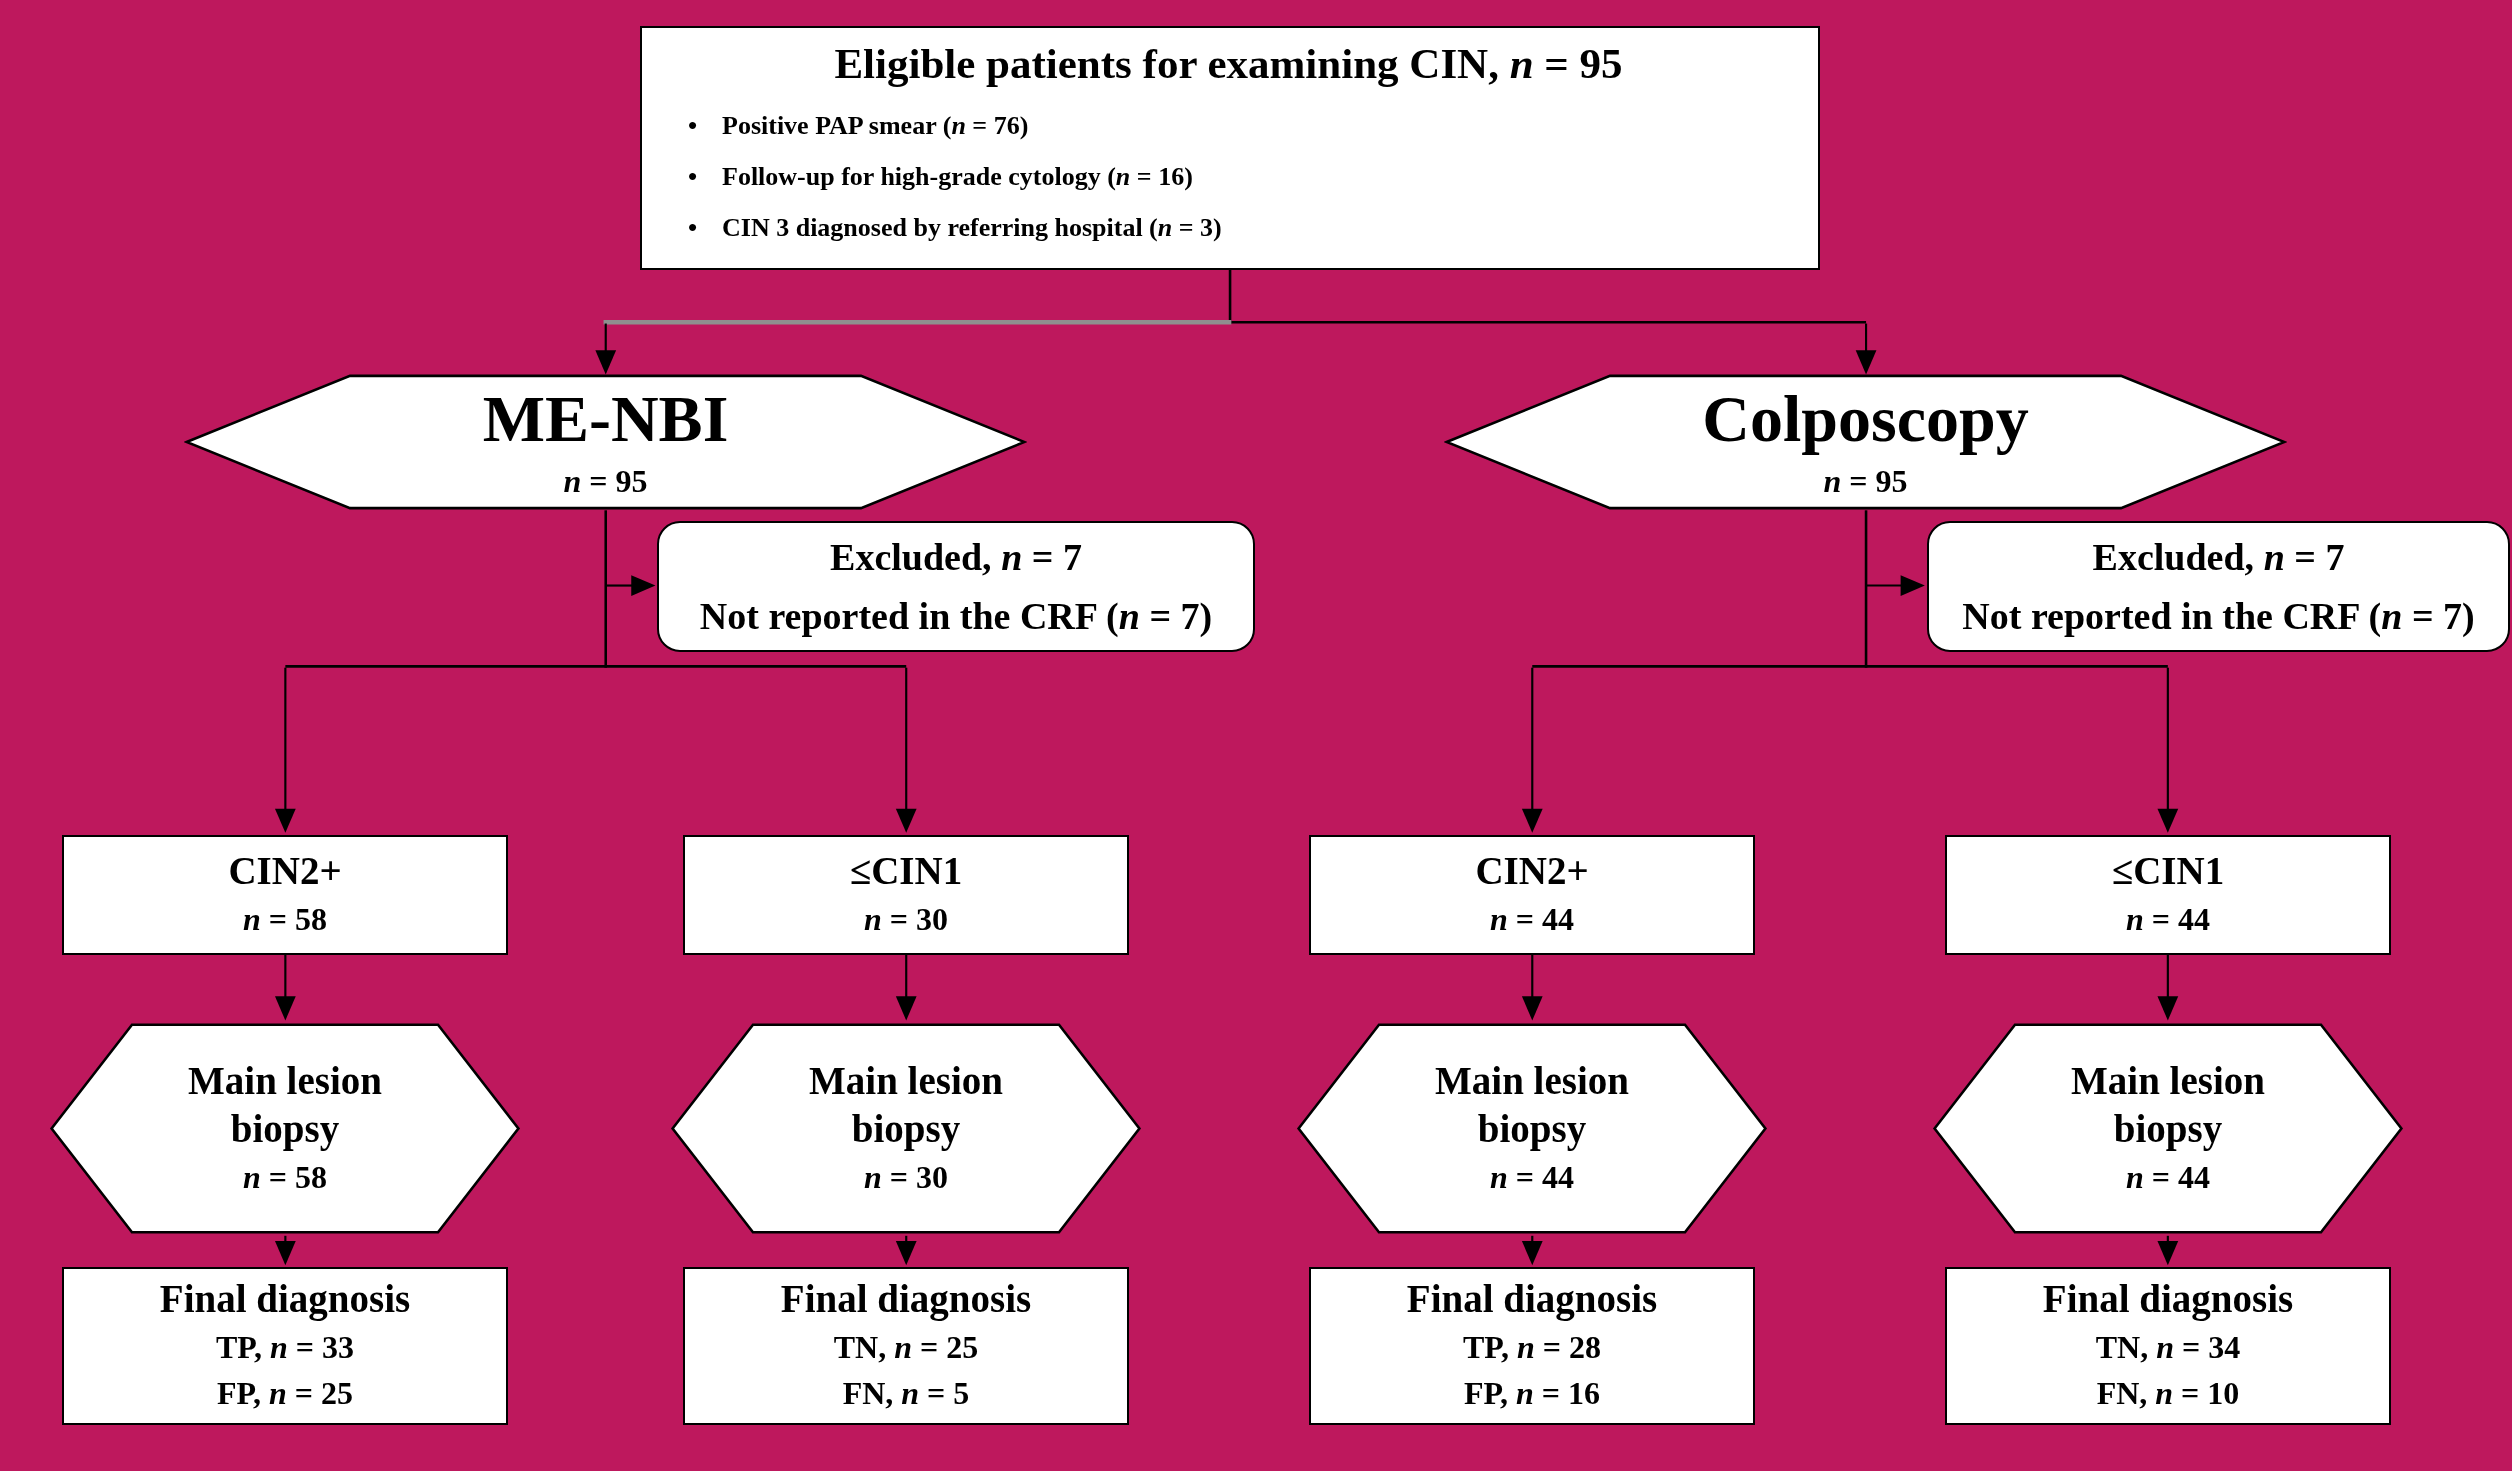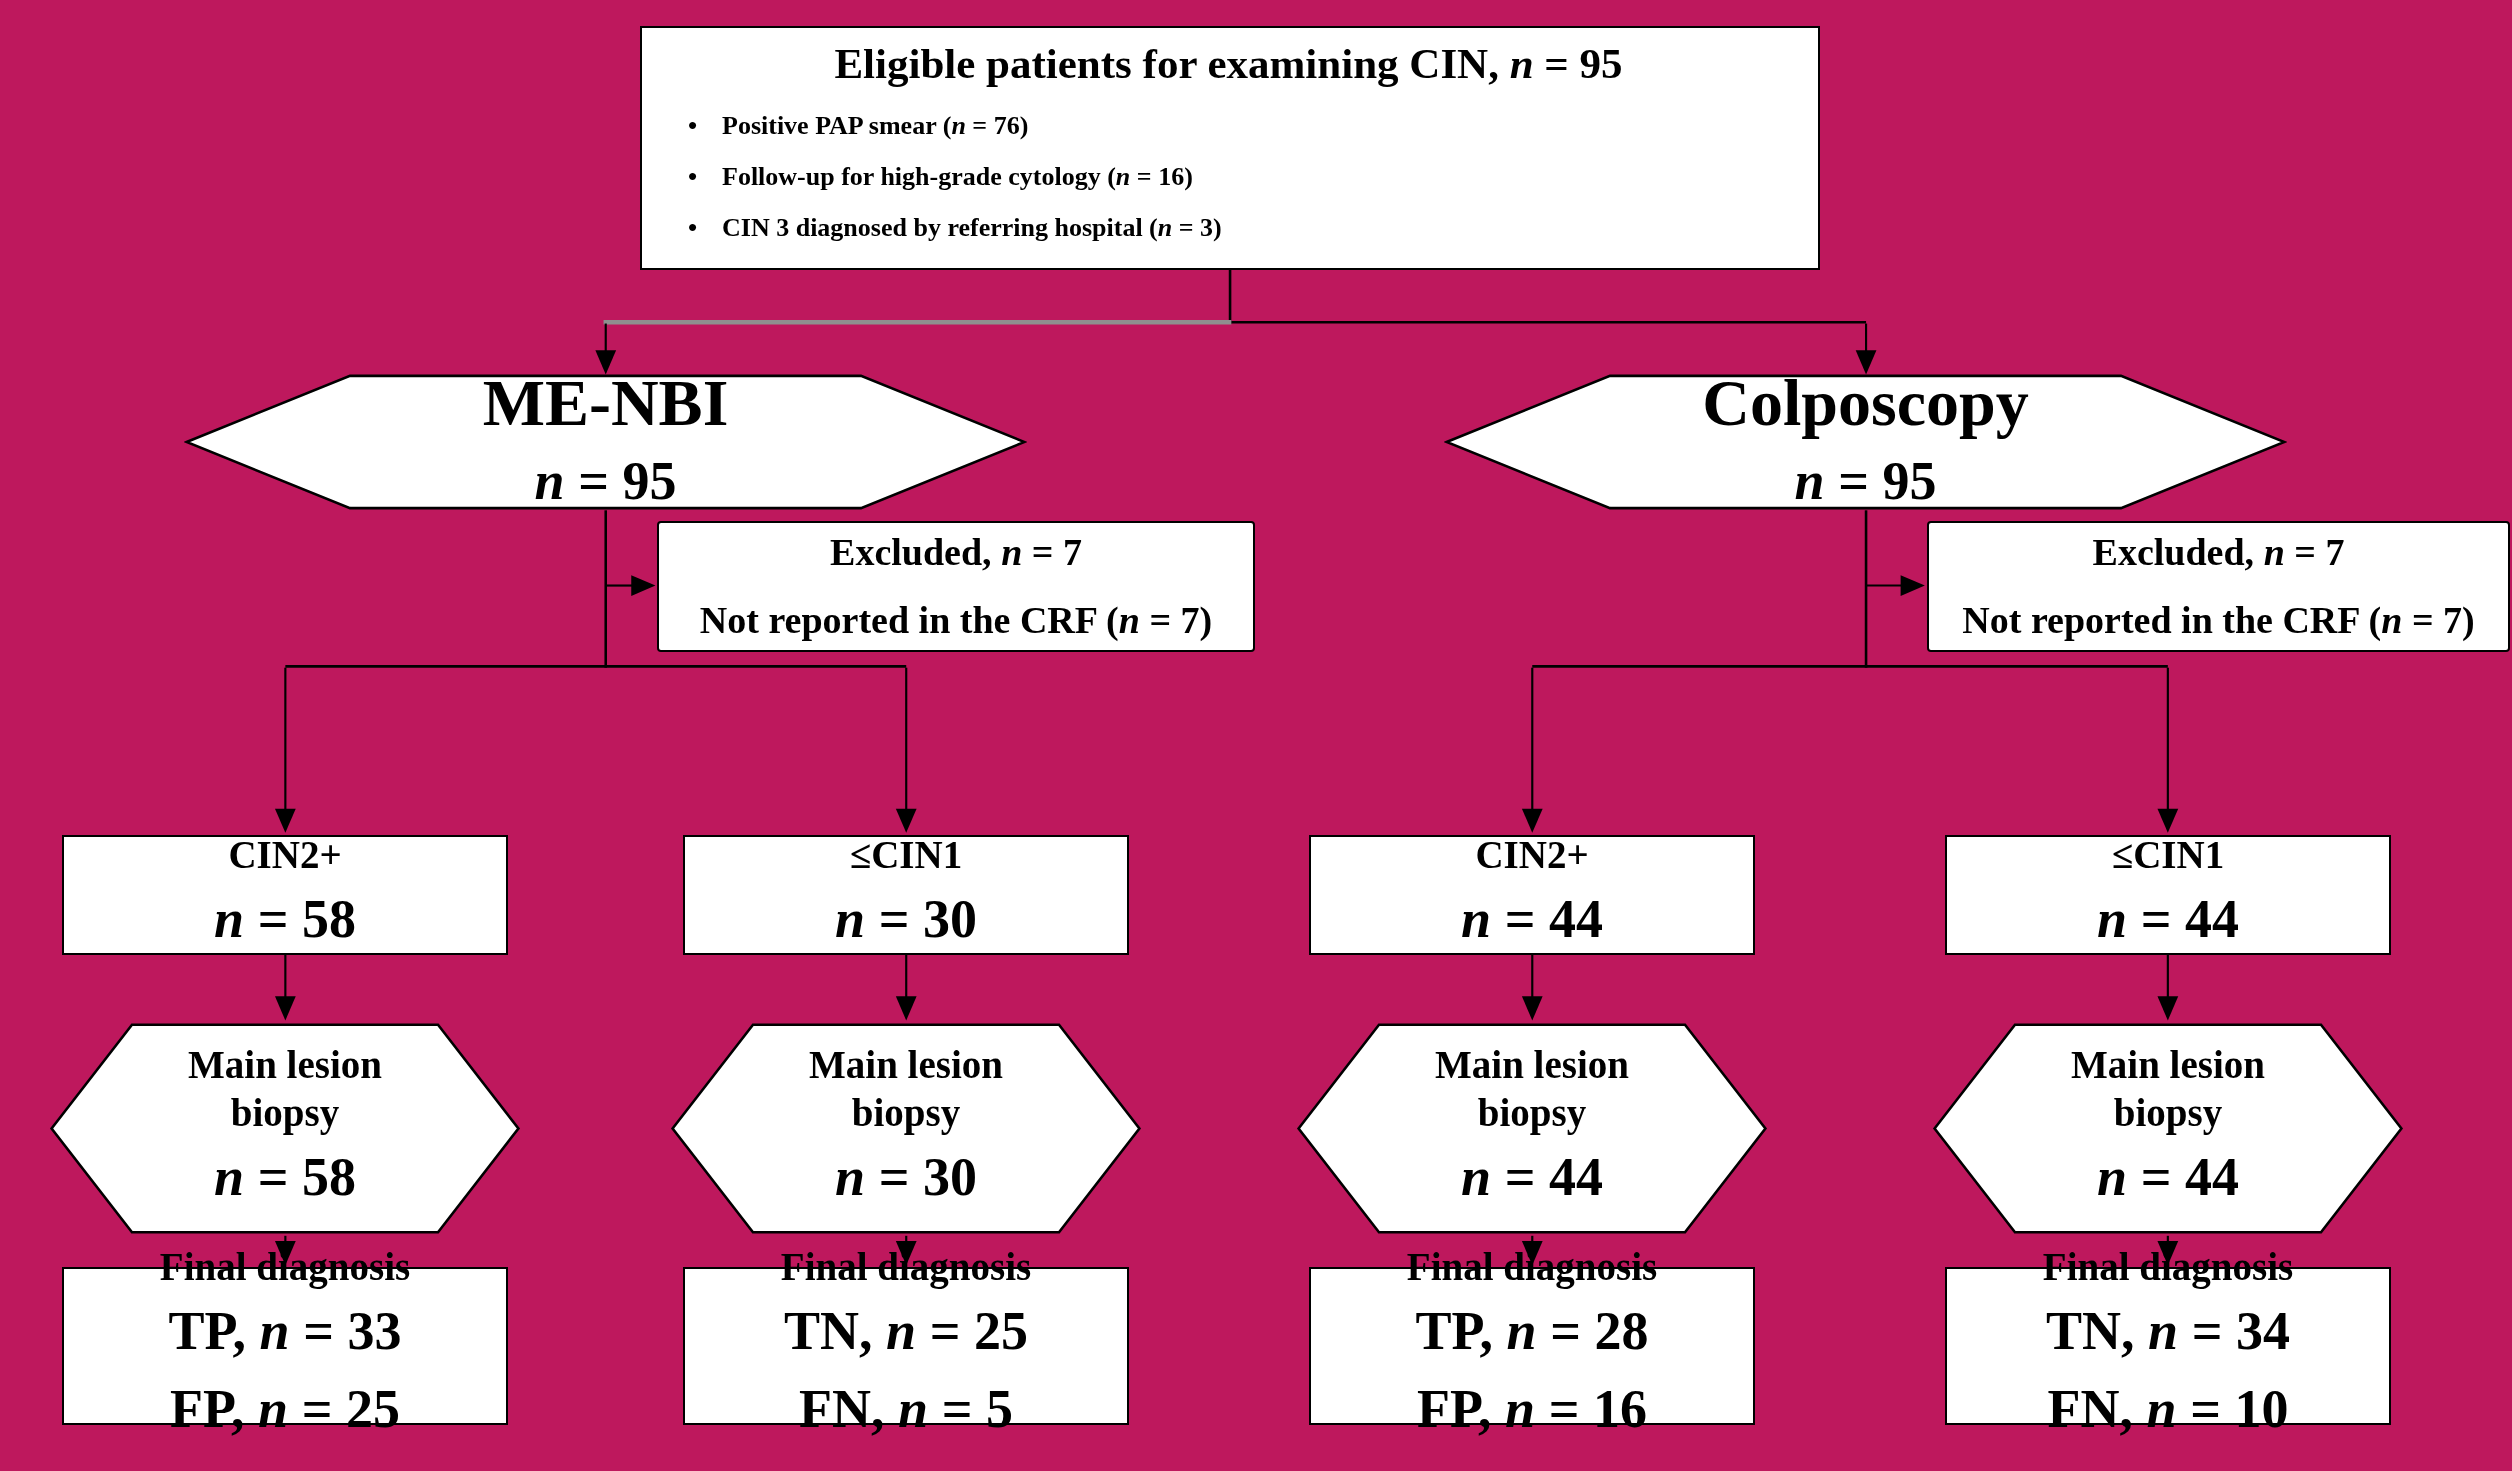--- a/index.html
+++ b/index.html
@@ -28,22 +28,21 @@
     box-sizing: border-box;
     background: #ffffff;
     border: 2.6px solid #000000;
     display: flex;
     flex-direction: column;
     align-items: center;
     justify-content: center;
     text-align: center;
   }
   .rounded {
-    border-radius: 4px;
-    justify-content: space-between;
+    border-radius: 23px;
   }
   .hexwrap {
     position: absolute;
   }
   .hexwrap svg {
     position: absolute;
     left: 0; top: 0;
     display: block;
   }
   .hex-overlay {
@@ -55,21 +54,21 @@
     flex-direction: column;
     align-items: center;
     justify-content: center;
     text-align: center;
   }
   
   .fs-title   { font-size: 43px; line-height: 1.2; }
   .fs-bullet  { font-size: 26px; line-height: 1.0; }
   .fs-hexlbl  { font-size: 66px; line-height: 1.2; }
   .fs-node    { font-size: 39px; line-height: 1.25; }
-  .fs-count   { font-size: 54px; line-height: 1.45; }
+  .fs-count   { font-size: 32px; line-height: 1.45; }
   .fs-small   { font-size: 38px; line-height: 1.55; }
   em.var-n {
     font-style: italic;
     font-weight: 700;
   }
   
   .elig-inner {
     width: 100%;
     height: 100%;
     display: flex;

